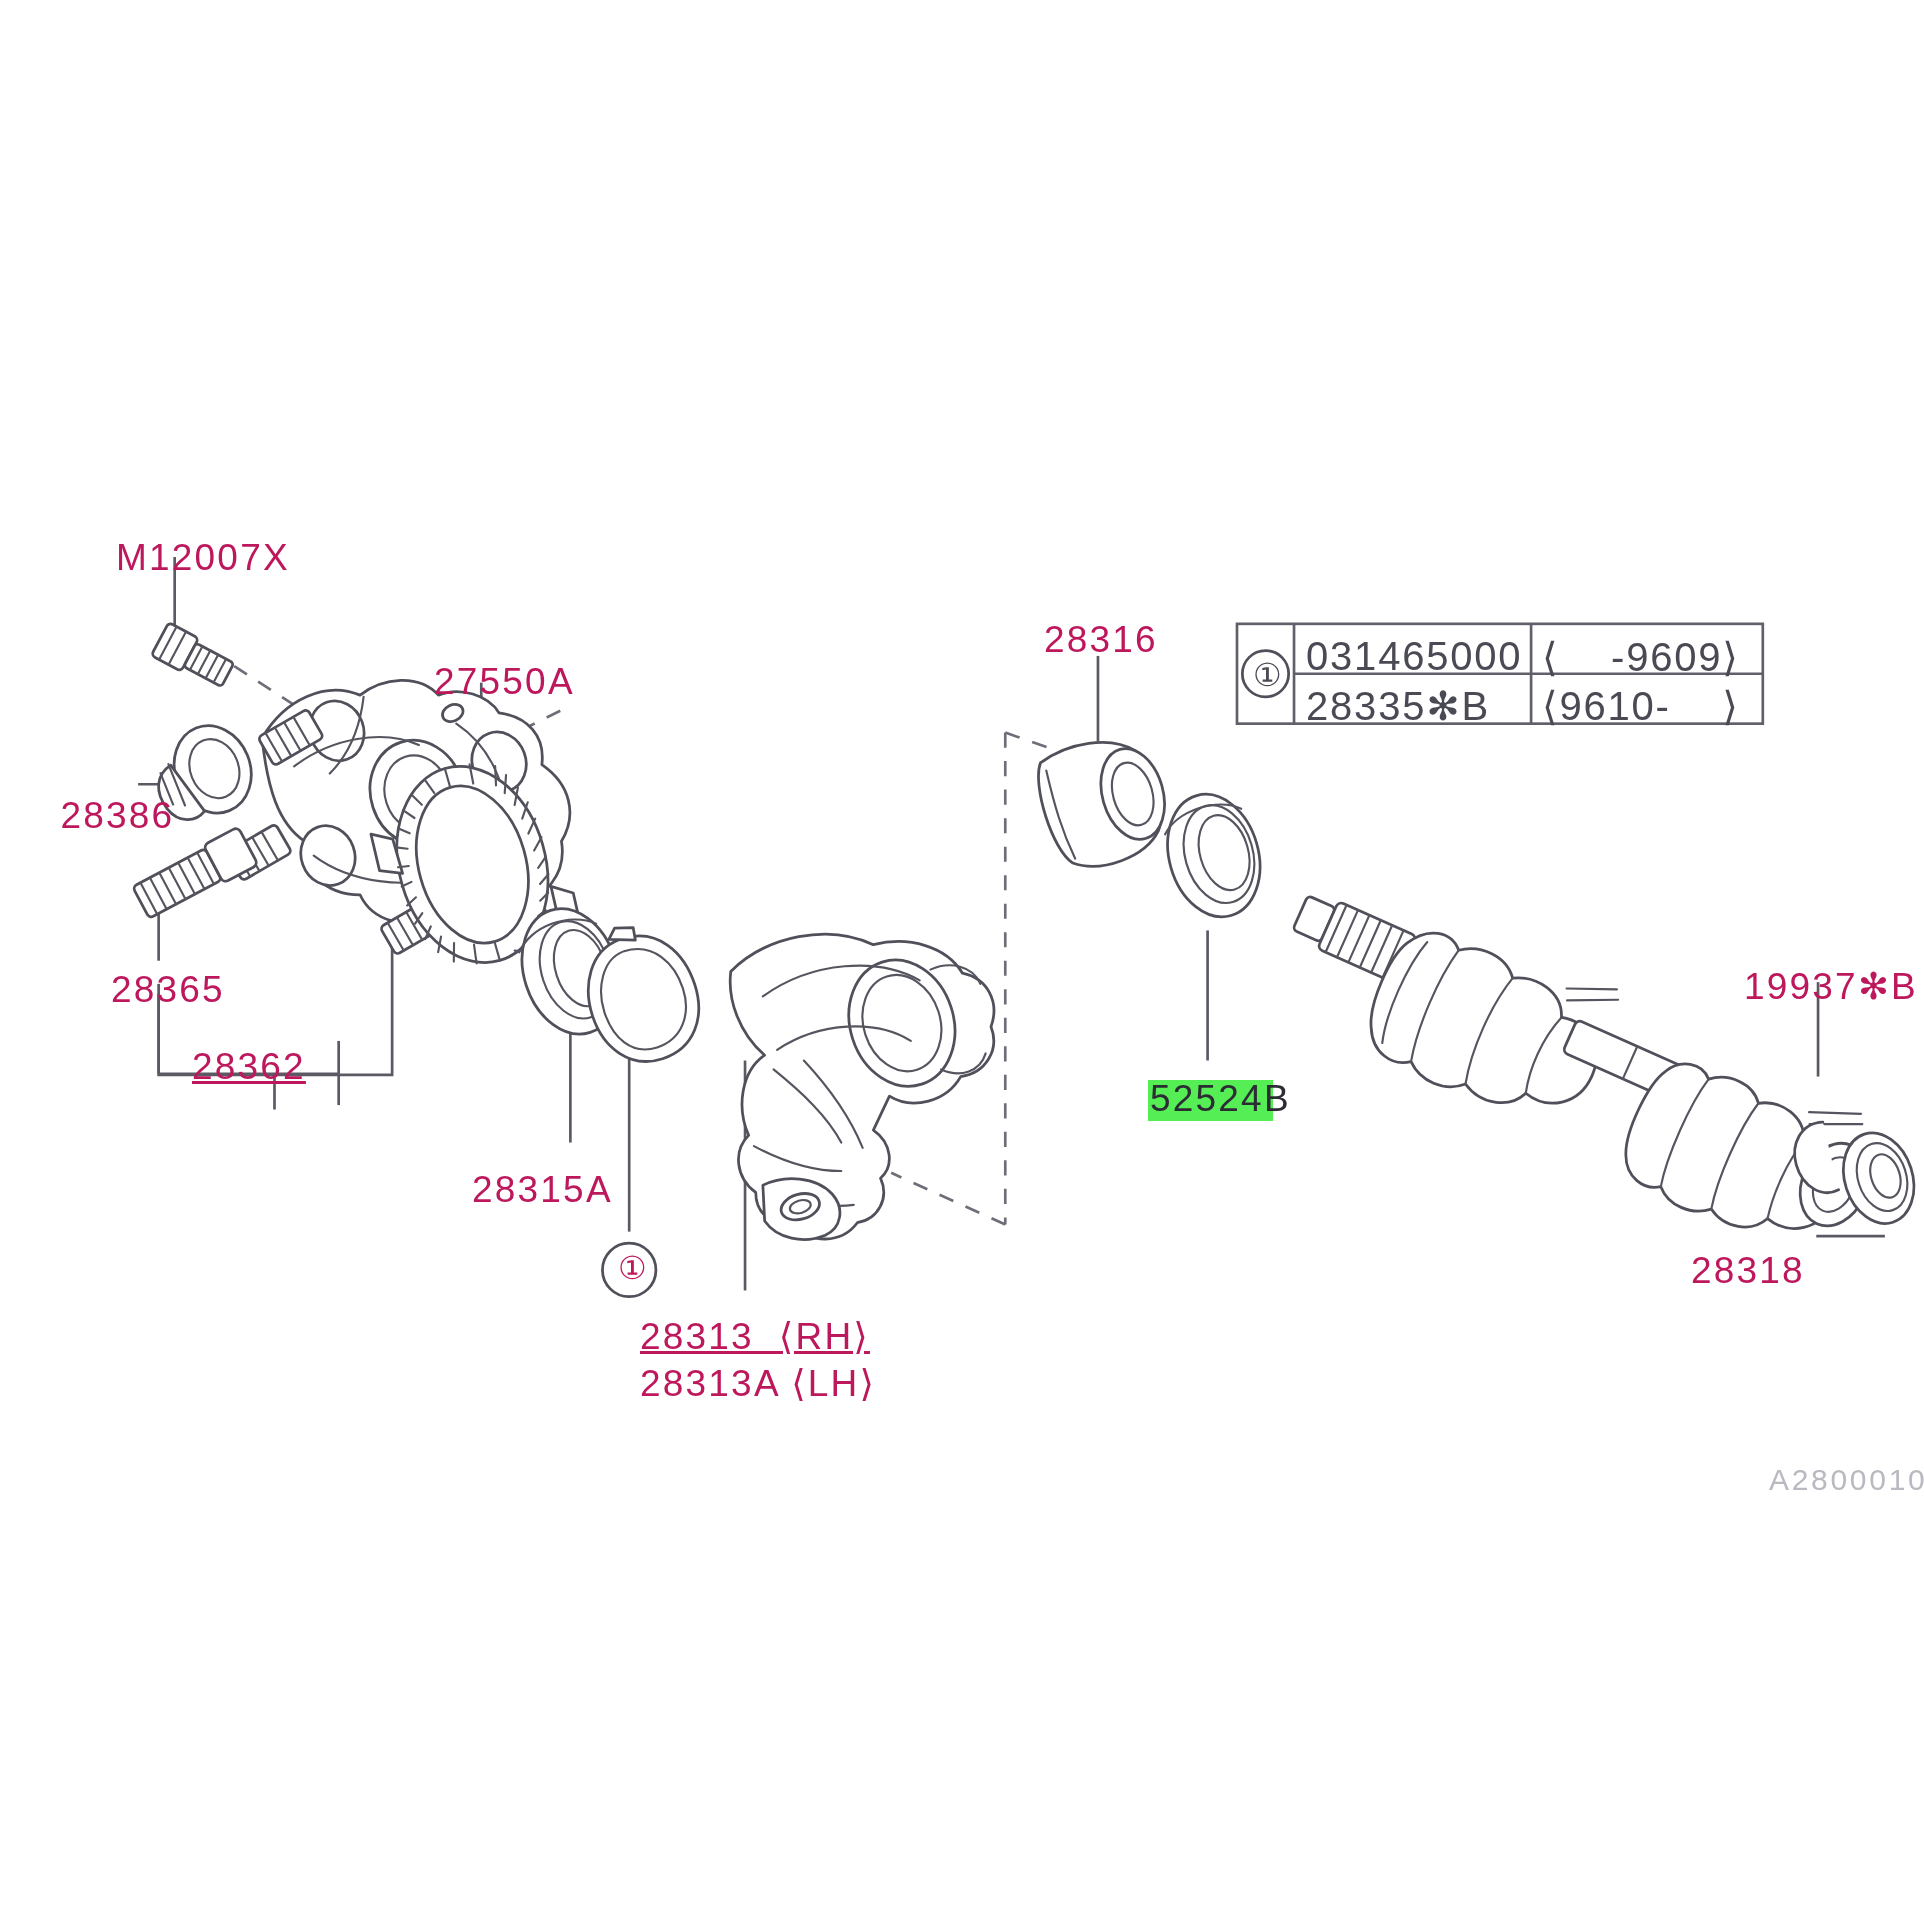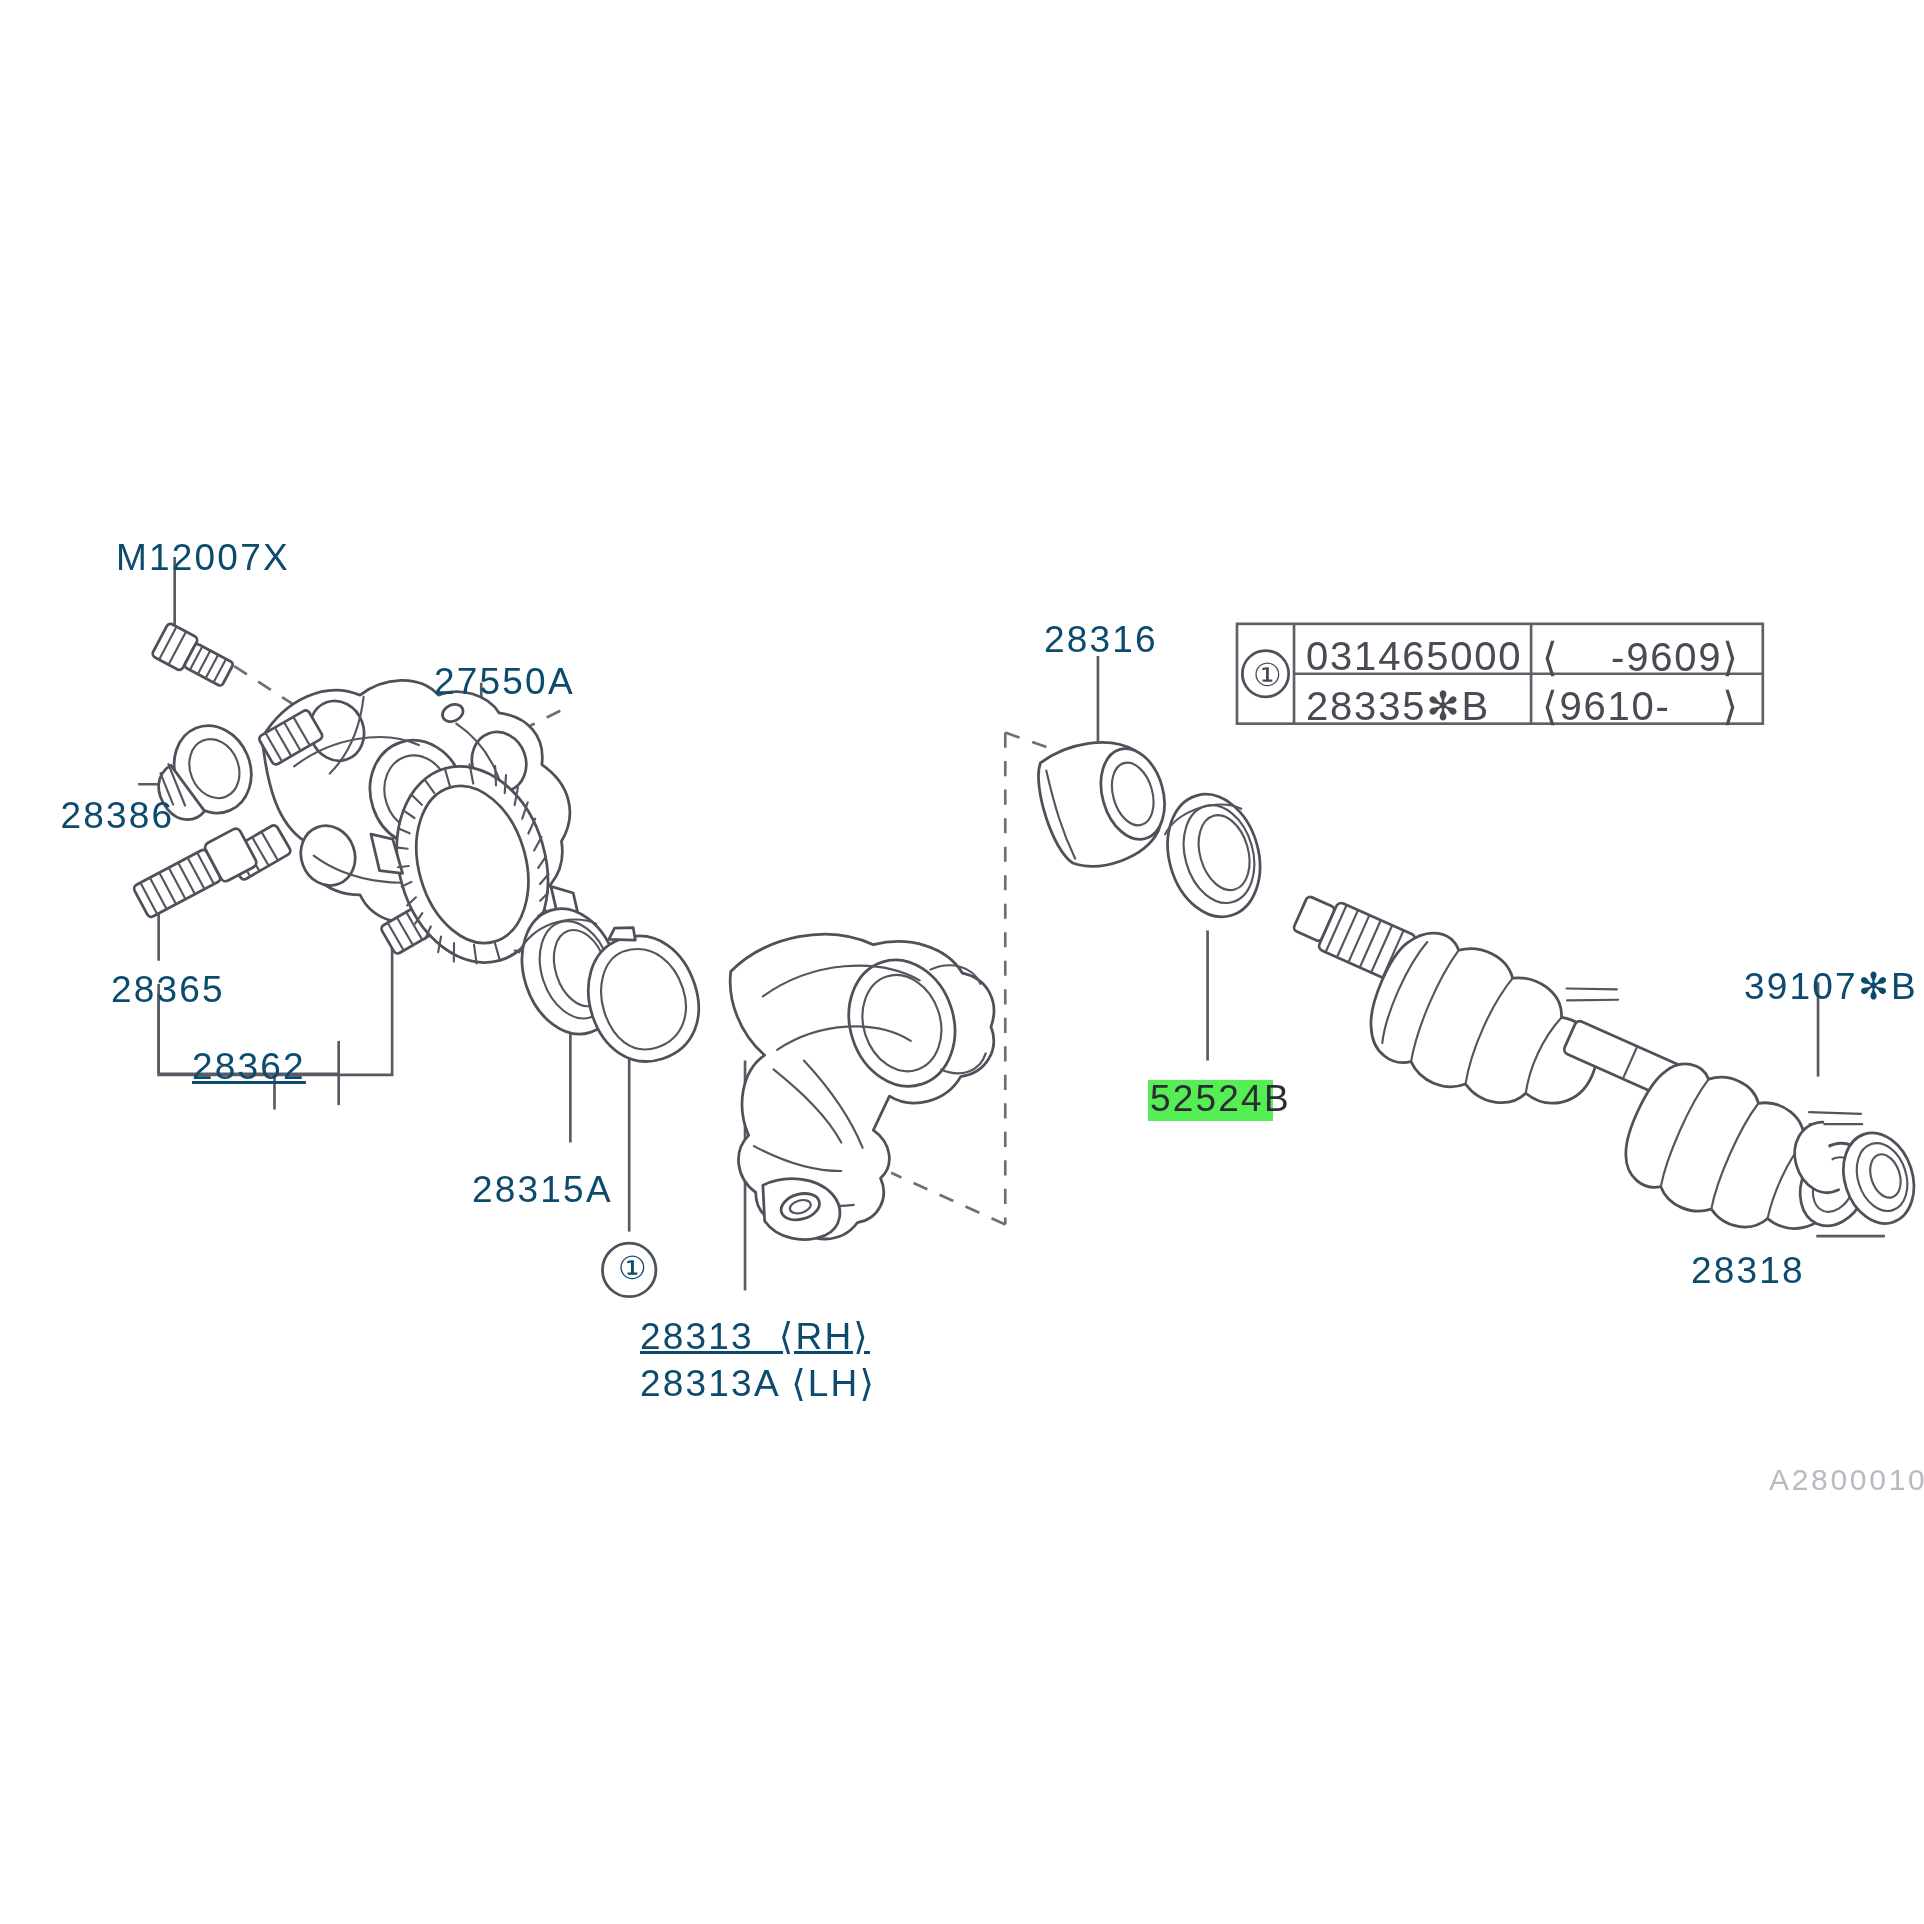--- a/index.html
+++ b/index.html
@@ -21,21 +21,21 @@
     left: 0;
     top: 0;
     width: 1925px;
     height: 1925px;
   }
   .lbl {
     position: absolute;
     font-family: "Liberation Sans", sans-serif;
     font-size: 37px;
     letter-spacing: 2.2px;
-    color: #0c4a6e;
+    color: #be185d;
     white-space: pre;
     line-height: 1.24;
   }
   .lbl.hl {
     color: #2c2c34;
   }
   .hlbg {
     position: absolute;
     background: #55ee55;
   }
@@ -447,21 +447,21 @@
 
   <div class="lbl" style="left:640px; top:1314px;text-decoration:underline;">28313  ⟨RH⟩</div>
 
   <div class="lbl" style="left:640px; top:1361px;text-align:center;">28313A ⟨LH⟩</div>
 
   <div class="lbl" style="left:1044px; top:617px;">28316</div>
 
   <div class="hlbg" style="left:1148px; top:1080px; width:125px; height:41px;"></div>
   <div class="lbl hl" style="left:1150px; top:1076px;">52524B</div>
 
-  <div class="lbl" style="left:1744px; top:964px;">39107✻B</div>
+  <div class="lbl" style="left:1744px; top:964px;">19937✻B</div>
 
   <div class="lbl" style="left:1691px; top:1248px;">28318</div>
 
   <div class="lbl" style="left:618px; top:1249px; font-size:32px; letter-spacing:0;">①</div>
 
   <div class="tbl-txt" style="left:1253px; top:656px; font-size:32px; letter-spacing:0;">①</div>
 
   <div class="tbl-txt" style="left:1306px; top:634px;">031465000</div>
   <div class="tbl-txt" style="left:1542px; top:634px;">⟨    -9609⟩</div>
 

